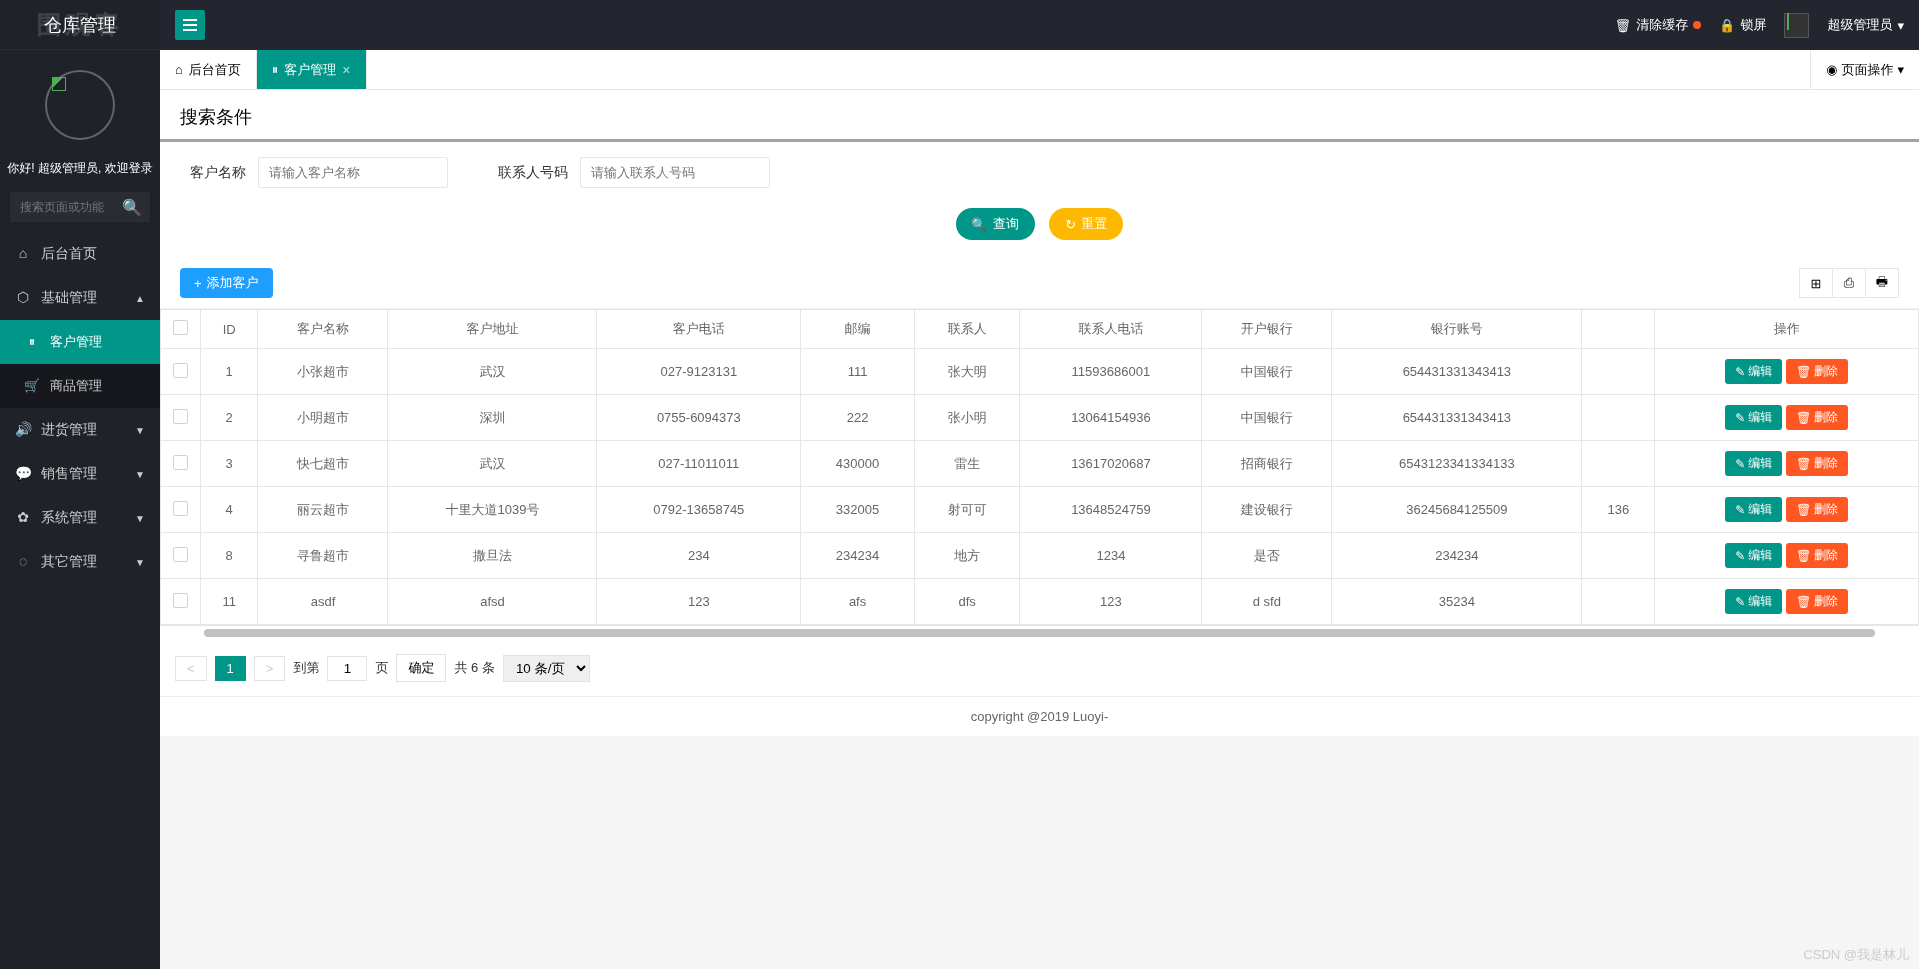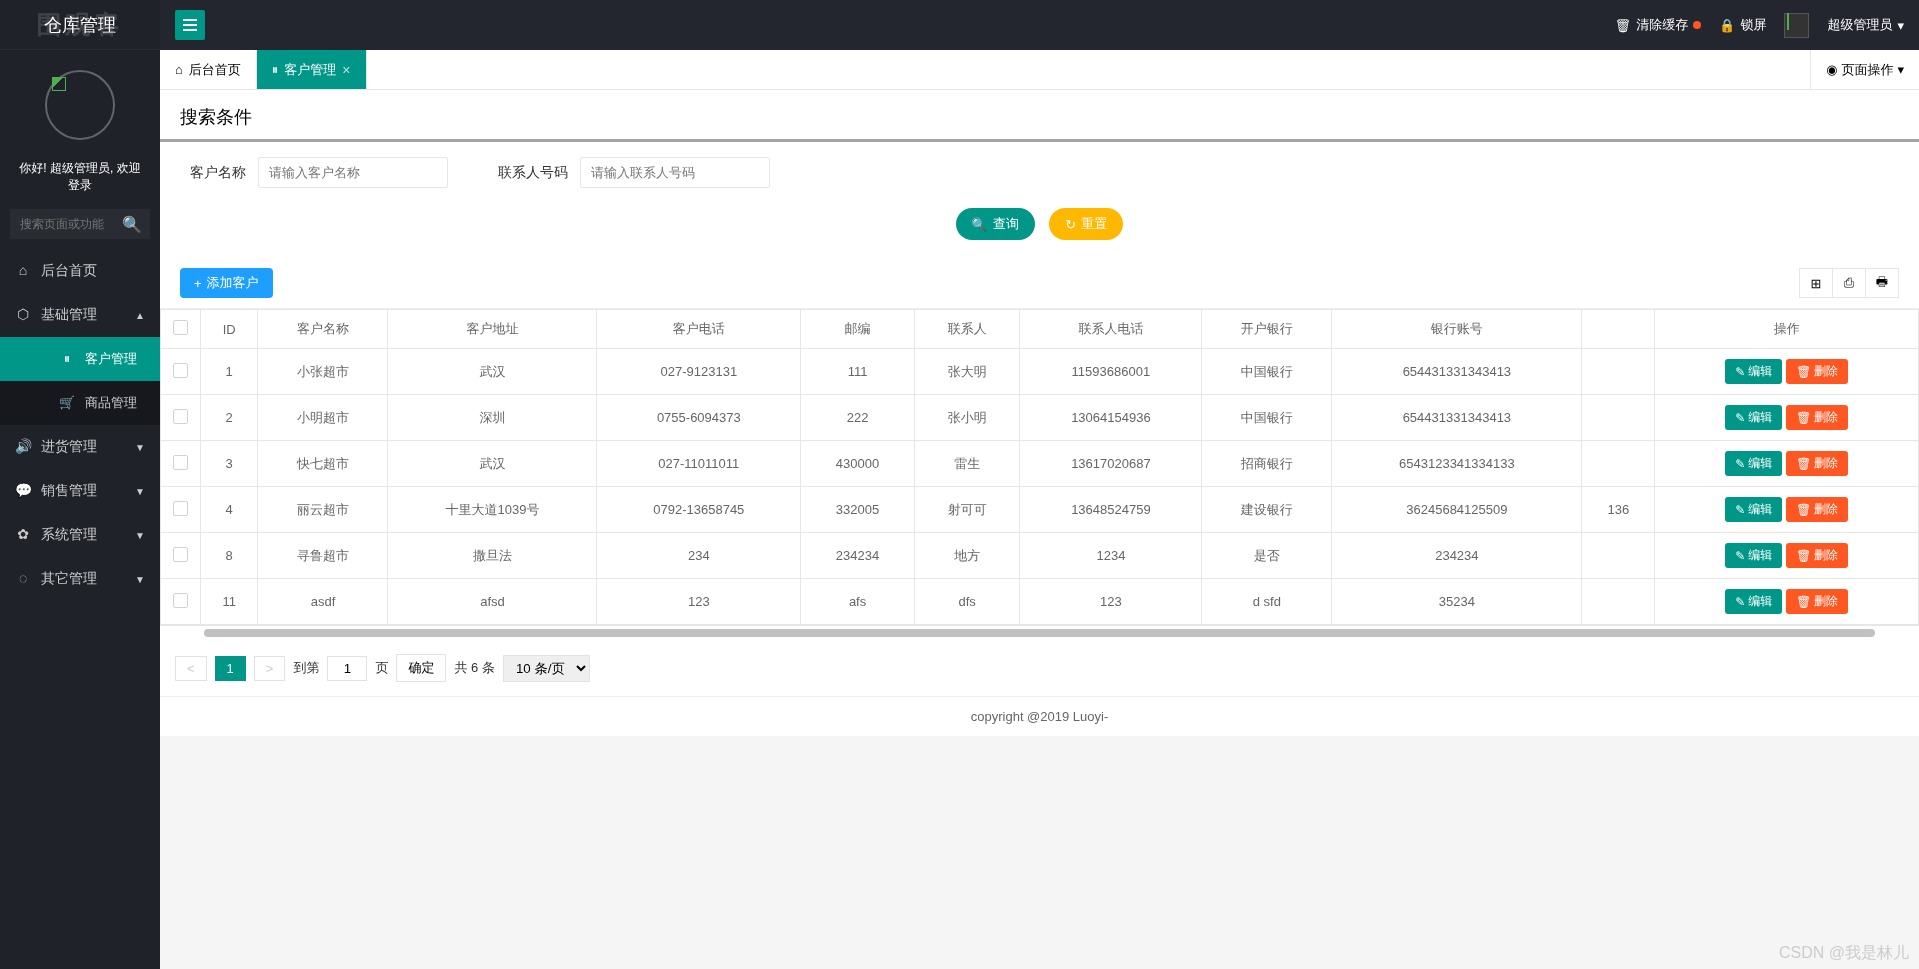--- a/index.html
+++ b/index.html
@@ -4,29 +4,29 @@
 <style>
 *{margin:0;padding:0;box-sizing:border-box;font-family:"Microsoft YaHei",Arial,sans-serif}
 body{background:#f5f5f5;overflow:hidden}
 .layout{display:flex;height:100vh;width:100vw}
 .sidebar{width:160px;background:#20222A;color:#fff;display:flex;flex-direction:column;flex-shrink:0}
 .logo{height:50px;background:#20222A;display:flex;align-items:center;justify-content:center;font-size:18px;border-bottom:1px solid #2a2c33;position:relative}
 .logo-watermark{position:absolute;font-size:25px;color:rgba(255,255,255,0.15);font-weight:bold;letter-spacing:4px;pointer-events:none}
 .avatar-area{padding:20px 0 10px;text-align:center}
 .avatar-circle{width:70px;height:70px;border:2px solid rgba(255,255,255,0.3);border-radius:50%;margin:0 auto;display:flex;align-items:flex-start;justify-content:flex-start;padding:5px}
 .broken-img{width:14px;height:14px;border:1px solid #4caf50;background:linear-gradient(135deg,#4caf50 40%,transparent 40%)}
-.welcome{font-size:12px;color:#fff;padding:10px 15px;text-align:center}
+.welcome{font-size:12px;color:#fff;padding:10px 3px;text-align:center}
 .search-box{margin:5px 10px 10px;position:relative}
 .search-input{width:100%;background:#2a2c33;border:none;color:#aaa;padding:8px 30px 8px 10px;font-size:12px}
 .search-icon-wrap{position:absolute;right:8px;top:6px;color:#666}
 .menu{list-style:none}
 .menu-item{padding:13px 15px;font-size:14px;cursor:pointer;display:flex;align-items:center;justify-content:space-between;color:#ccc}
 .menu-item.active{background:#009688;color:#fff}
 .menu-sub{background:#16181d}
-.menu-sub .menu-item{padding-left:59px;font-size:13px}
+.menu-sub .menu-item{padding-left:24px;font-size:13px}
 .menu-icon{margin-right:10px;width:16px;display:inline-block;text-align:center}
 .chevron{font-size:10px}
 .main{flex:1;display:flex;flex-direction:column;overflow:hidden}
 .topbar{height:50px;background:#23262E;display:flex;align-items:center;justify-content:space-between;padding:0 15px;color:#fff}
 .topbar-left{display:flex;align-items:center}
 .hamburger{width:30px;height:30px;background:#009688;display:flex;align-items:center;justify-content:center;border-radius:2px;cursor:pointer}
 .topbar-right{display:flex;align-items:center;gap:18px;font-size:13px}
 .topbar-item{display:flex;align-items:center;gap:5px;cursor:pointer}
 .orange-dot{width:8px;height:8px;background:#ff5722;border-radius:50%;display:inline-block}
 .user-avatar{width:25px;height:25px;border:1px solid #555;background:#333}
@@ -61,21 +61,21 @@
 .row-btn{padding:4px 10px;border:none;border-radius:3px;font-size:12px;cursor:pointer;color:#fff;display:inline-flex;align-items:center;gap:3px}
 .btn-edit{background:#009688}
 .btn-del{background:#FF5722}
 .pager{padding:14px 15px;display:flex;align-items:center;gap:8px;font-size:13px;background:#fff;color:#333}
 .pg-btn{border:1px solid #e2e2e2;padding:4px 11px;cursor:pointer;color:#000000;background:#fff}
 .pg-btn.active{background:#009688;color:#fff;border-color:#009688}
 .pg-btn.disabled{color:#ccc}
 .pg-input{width:40px;border:1px solid #e2e2e2;padding:4px;text-align:center}
 .pg-select{border:1px solid #e2e2e2;padding:4px 8px}
 .footer{text-align:center;padding:12px;font-size:13px;color:#666;background:#fff;border-top:1px solid #eee}
-.watermark-bottom{position:fixed;bottom:5px;right:10px;font-size:16px;color:#ccc}
+.watermark-bottom{position:fixed;bottom:5px;right:10px;font-size:13px;color:#ccc}
 .scroll-indicator{height:15px;background:#fff;border-top:1px solid #e6e6e6;display:flex;align-items:center}
 .scroll-thumb{height:8px;background:#c1c1c1;border-radius:4px;width:95%;margin:0 auto}
 svg{display:block}
 </style>
 </head>
 <body>
 
 <div class="layout">
   <div class="sidebar">
     <div class="logo">

